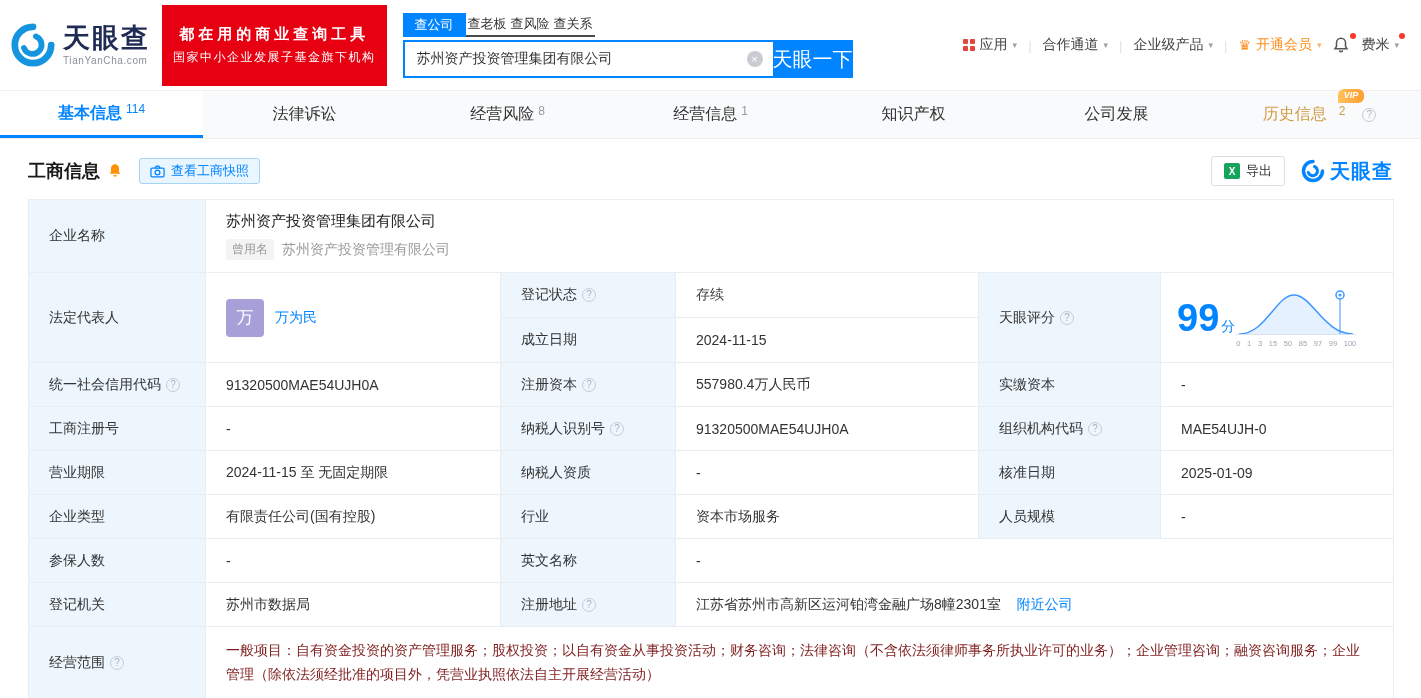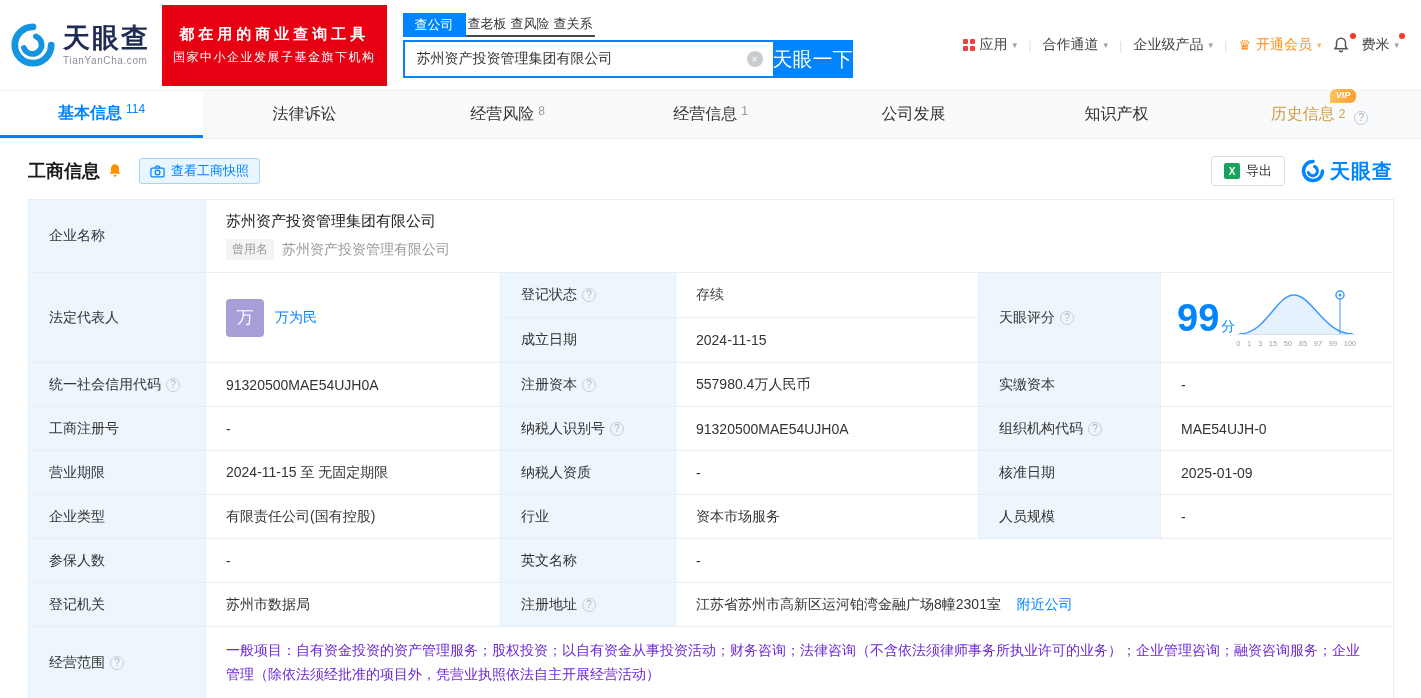--- a/index.html
+++ b/index.html
@@ -43,21 +43,21 @@
 
   
   .tab-bar{display:flex;height:48px;background:#f8fafb;border-bottom:1px solid #ececec}
   .tab{flex:1;display:flex;align-items:center;justify-content:center;gap:4px;font-size:16px;color:#333;
     cursor:pointer;position:relative}
   .tab.active{background:#fff;color:#0084ff;font-weight:bold;border-bottom:3px solid #0084ff}
   .tab-count{font-size:12px;color:#999;position:relative;top:-4px;font-weight:normal}
   .tab.active .tab-count{color:#0084ff}
   .tab.gold{color:#d29b45}
   .tab.gold .tab-count{color:#d29b45}
-  .tab-inner{position:relative;display:flex;align-items:flex-end;gap:4px}
+  .tab-inner{position:relative;display:flex;align-items:center;gap:12px}
   .vip-badge{position:absolute;top:-15px;right:12px;background:linear-gradient(90deg,#ffc25c,#ff9d2e);
     color:#fff;font-size:9px;font-weight:bold;font-style:italic;padding:1px 6px 2px;border-radius:6px 6px 6px 0;line-height:1.2}
   .help{display:inline-flex;width:14px;height:14px;border:1px solid #c6ccd6;border-radius:50%;color:#aab2bf;
     font-size:10px;align-items:center;justify-content:center;margin-left:5px;cursor:pointer;flex:none;
     font-family:"Liberation Sans",sans-serif;line-height:1}
 
   
   .section-header{display:flex;align-items:center;margin:0 28px;padding:17px 0 13px}
   .section-title{font-size:18px;font-weight:bold;color:#1a1a1a}
   .monitor-bell{margin-left:7px;cursor:pointer;display:flex;align-items:center}
@@ -85,21 +85,21 @@
   .green{color:#404040}
   .blue-link{color:#0084ff;cursor:pointer;text-decoration:none}
   .rep-cell{display:flex;align-items:center;gap:11px}
   .avatar{width:38px;height:38px;border-radius:4px;background:#a79fd8;color:#fff;font-size:17px;
     display:flex;align-items:center;justify-content:center;cursor:pointer;flex:none}
   .score-wrap{display:flex;align-items:center;gap:1px}
   .score-num{color:#0084ff;font-weight:bold;font-size:38px;line-height:1;white-space:nowrap}
   .score-unit{font-size:14px;font-weight:normal;margin-left:2px}
   .score-chart{display:flex;flex-direction:column}
   .score-axis{display:flex;justify-content:space-between;width:120px;font-size:7.5px;color:#9aa4b0;margin-top:1px}
-  .scope-text{line-height:1.7;color:#6d28d9}
+  .scope-text{line-height:1.7;color:#7f1d1d}
   .addr-link{margin-left:12px}
 </style>
 </head>
 <body>
 
 <div class="header">
   <div class="logo">
     <svg width="46" height="46" viewBox="0 0 48 48">
       <path d="M24 5 A19 19 0 1 0 43 24" fill="none" stroke="#1595e0" stroke-width="7" stroke-linecap="round"></path>
       <path d="M27 15 A9.5 9.5 0 1 1 14.5 27" fill="none" stroke="#1595e0" stroke-width="6" stroke-linecap="round"></path>
@@ -183,24 +183,24 @@
   </div>
   <div class="tab">
     <span>经营风险</span>
     <span class="tab-count">8</span>
   </div>
   <div class="tab">
     <span>经营信息</span>
     <span class="tab-count">1</span>
   </div>
   <div class="tab">
+    <span>知识产权</span>
+  </div>
+  <div class="tab">
     <span>公司发展</span>
-  </div>
-  <div class="tab">
-    <span>知识产权</span>
   </div>
   <div class="tab gold">
     <span class="tab-inner">
       <span class="vip-badge">VIP</span>
       <span>历史信息</span>
       <span class="tab-count">2</span>
       <span class="help">?</span>
     </span>
   </div>
 </div>

